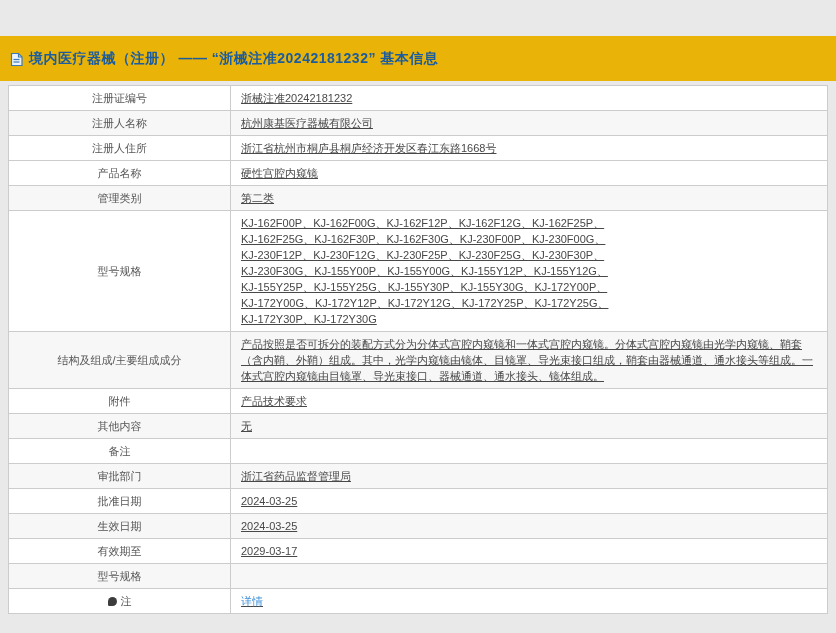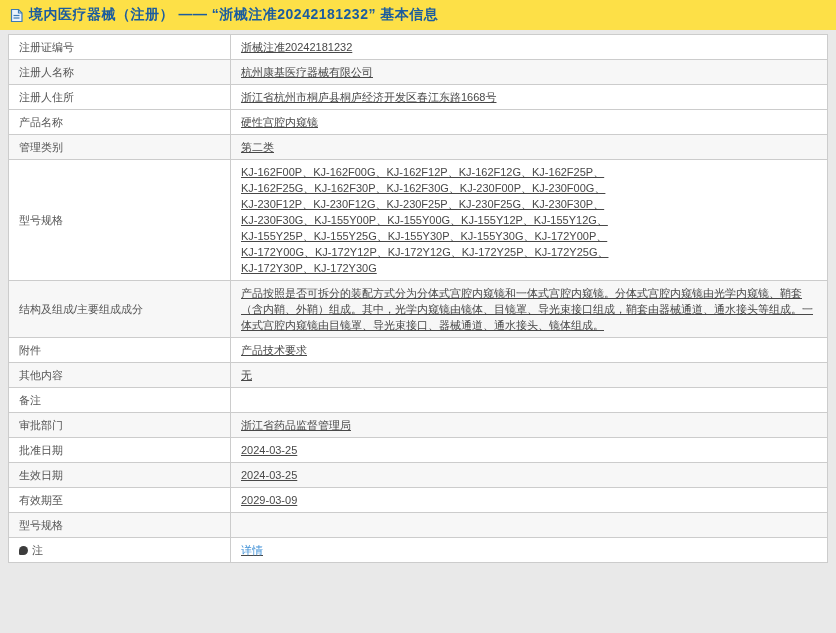--- a/index.html
+++ b/index.html
@@ -7,26 +7,27 @@
     padding: 0;
   }
   body {
     width: 836px;
     height: 633px;
     background: #e9e9e9;
     font-family: "Liberation Sans", "DejaVu Sans", sans-serif;
     overflow: hidden;
   }
   .header-bar {
-    height: 30px;
-    background: #fde047;
+    height: 45px;
+    background: #eab308;
     display: flex;
     align-items: center;
     padding-left: 10px;
     box-sizing: border-box;
+    margin-top: 36px;
   }
   .doc-icon {
     display: inline-flex;
     margin-right: 6px;
     margin-top: 1px;
   }
   .header-title {
     color: #1b5c9f;
     font-size: 14px;
     font-weight: bold;
@@ -41,21 +42,21 @@
     table-layout: fixed;
   }
   table.info-table, table.info-table th, table.info-table td {
     border: 1px solid #cccccc;
   }
   table.info-table tr.alt {
     background: #f7f7f7;
   }
   th.label-cell {
     width: 222px;
-    text-align: left;
+    text-align: center;
     vertical-align: middle;
     font-weight: normal;
     color: #555555;
     font-size: 11px;
     line-height: 16px;
     padding: 4px 10px;
     box-sizing: border-box;
     white-space: nowrap;
   }
   td.value-cell {
@@ -172,21 +173,21 @@
     <td class="value-cell">2024-03-25</td>
   </tr>
 
   <tr class="alt">
     <th class="label-cell"><span>生效日期</span></th>
     <td class="value-cell">2024-03-25</td>
   </tr>
 
   <tr>
     <th class="label-cell"><span>有效期至</span></th>
-    <td class="value-cell">2029-03-09</td>
+    <td class="value-cell">2029-03-17</td>
   </tr>
 
   <tr class="alt">
     <th class="label-cell"><span>型号规格</span></th>
     <td class="value-cell"></td>
   </tr>
 
   <tr>
     <th class="label-cell"><span class="note-dot"></span><span>注</span></th>
     <td class="value-cell"><a href="#">详情</a></td>

